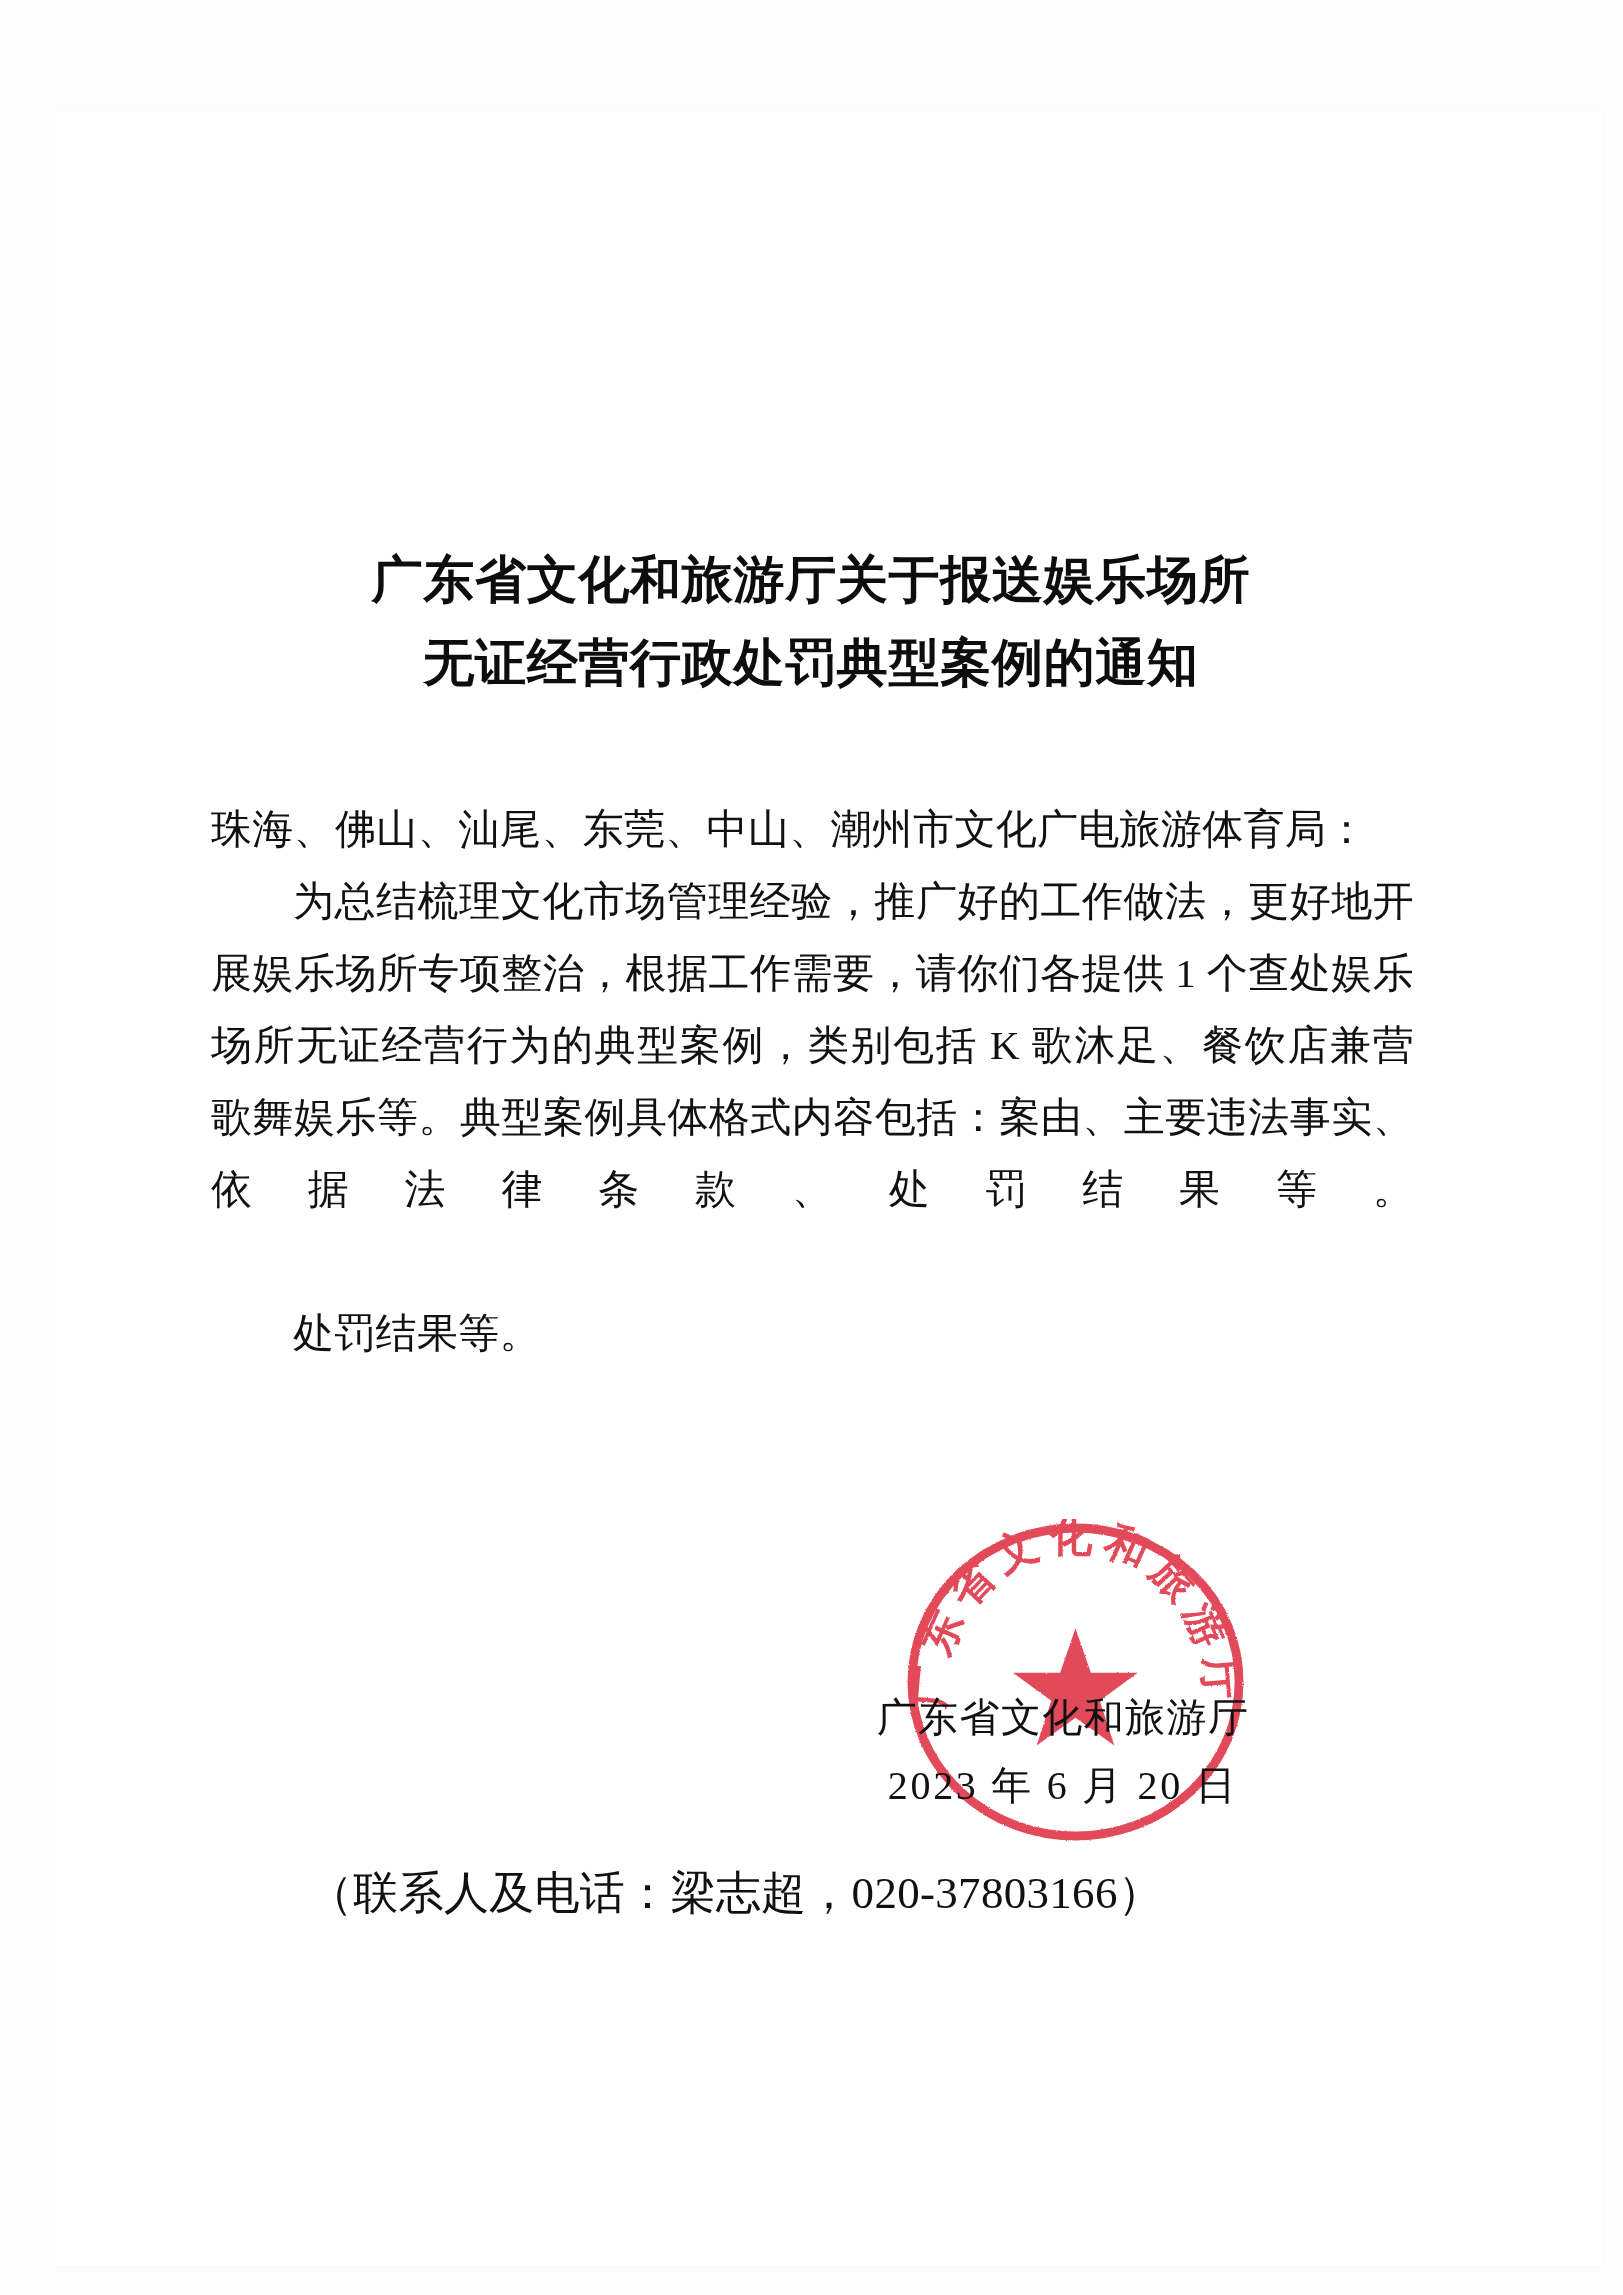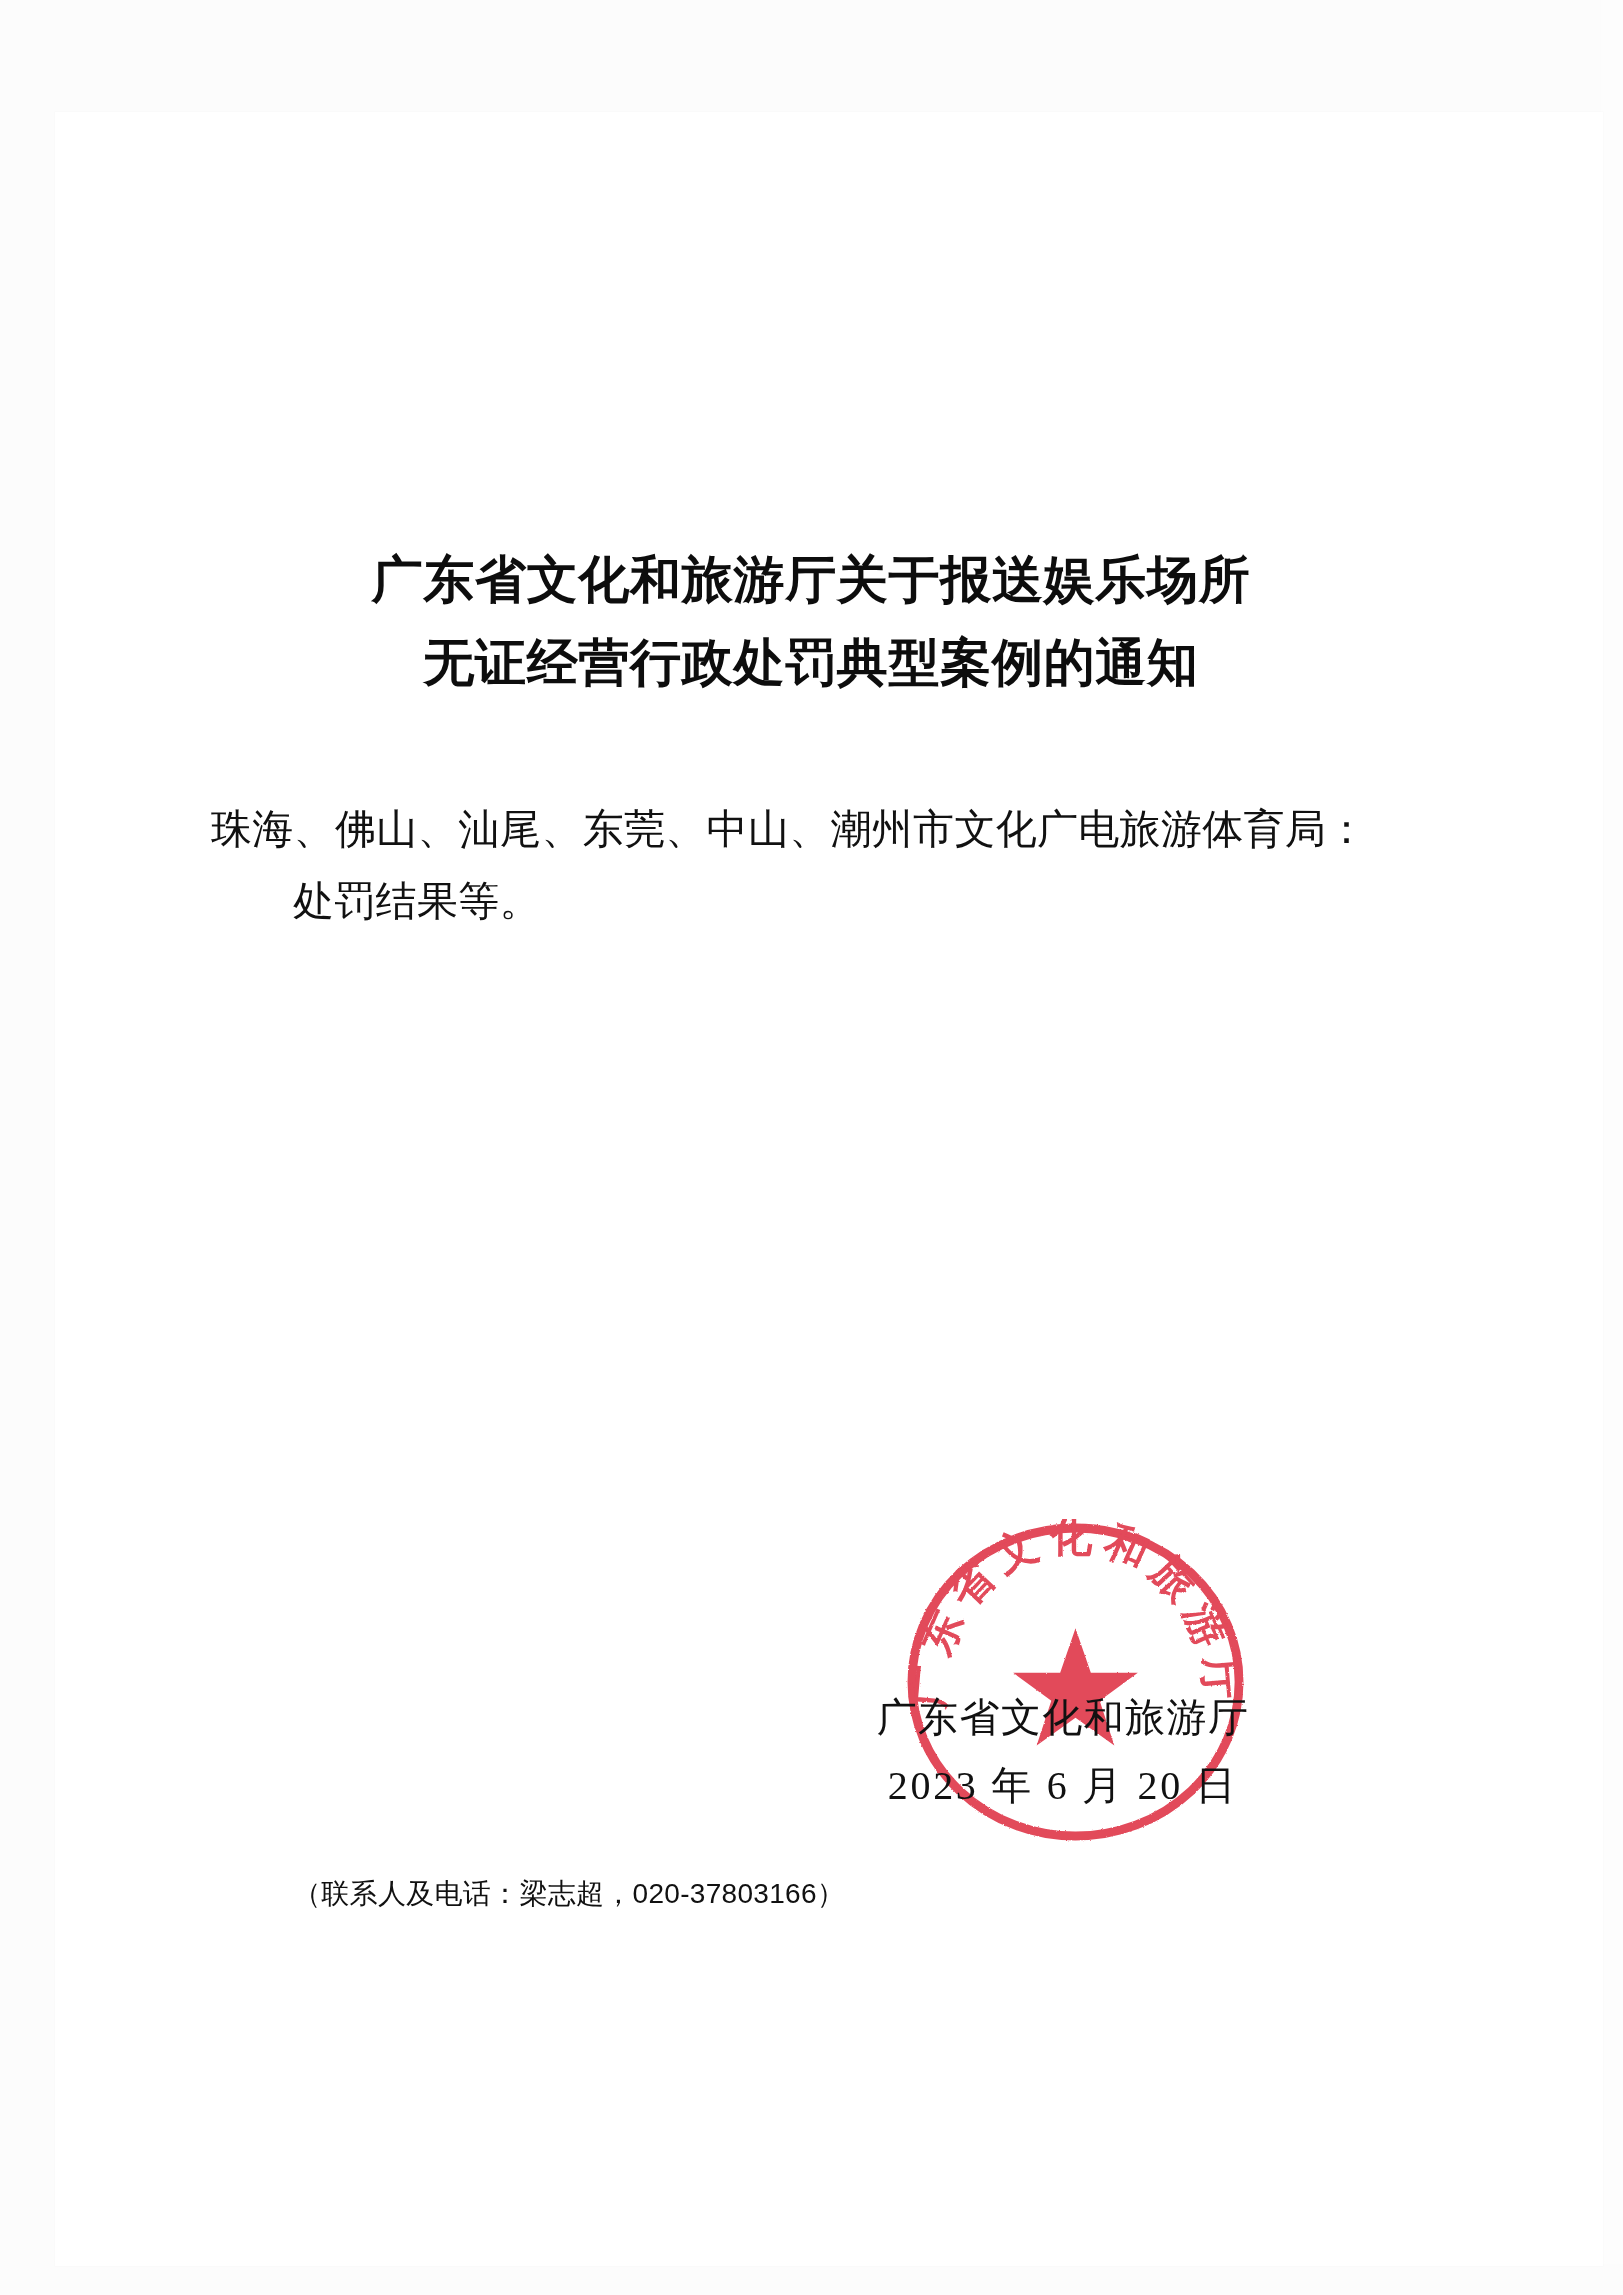--- a/index.html
+++ b/index.html
@@ -133,24 +133,24 @@
     color: #111111;
     text-align: center;
     letter-spacing: 1.4px;
   }
   .sig-org { display: block; white-space: nowrap; }
   .sig-date { display: block; white-space: nowrap; letter-spacing: 2.7px; }
 
   
   .contact-line {
     position: absolute;
-    left: 293px;
+    left: 308px;
     top: 1861px;
-    font-family: Liberation Sans, sans-serif;
-    font-size: 28px;
+    font-family: Liberation Serif, serif;
+    font-size: 45px;
     line-height: 65px;
     color: #111111;
     white-space: nowrap;
     letter-spacing: 0.3px;
   }
 </style>
 </head>
 <body>
 
 <div id="page">
@@ -164,20 +164,21 @@
 
   <div class="doc-title">
     <span class="tline">广东省文化和旅游厅关于报送娱乐场所</span>
     <span class="tline">无证经营行政处罚典型案例的通知</span>
   </div>
 
   <div class="body-block">
 
     <div class="addressee">珠海、佛山、汕尾、东莞、中山、潮州市文化广电旅游体育局：</div>
 
+    <div class="para">为总结梳理文化市场管理经验，推广好的工作做法，更好地开展娱乐场所专项整治，根据工作需要，请你们各提供 1 个查处娱乐场所无证经营行为的典型案例，类别包括 K 歌沐足、餐饮店兼营歌舞娱乐等。典型案例具体格式内容包括：案由、主要违法事实、依据法律条款、处罚结果等。</div>
 
 
     <div class="para no-stretch last-short">处罚结果等。</div>
   </div>
 
   <div class="seal">
     <svg viewBox="0 0 518 478" xmlns="http://www.w3.org/2000/svg">
       <defs>
         <path id="sealArc" d="M 66 262 A 193 215 0 0 1 452 262" fill="none"></path>
         <filter id="rough" x="-20%" y="-20%" width="140%" height="140%">

